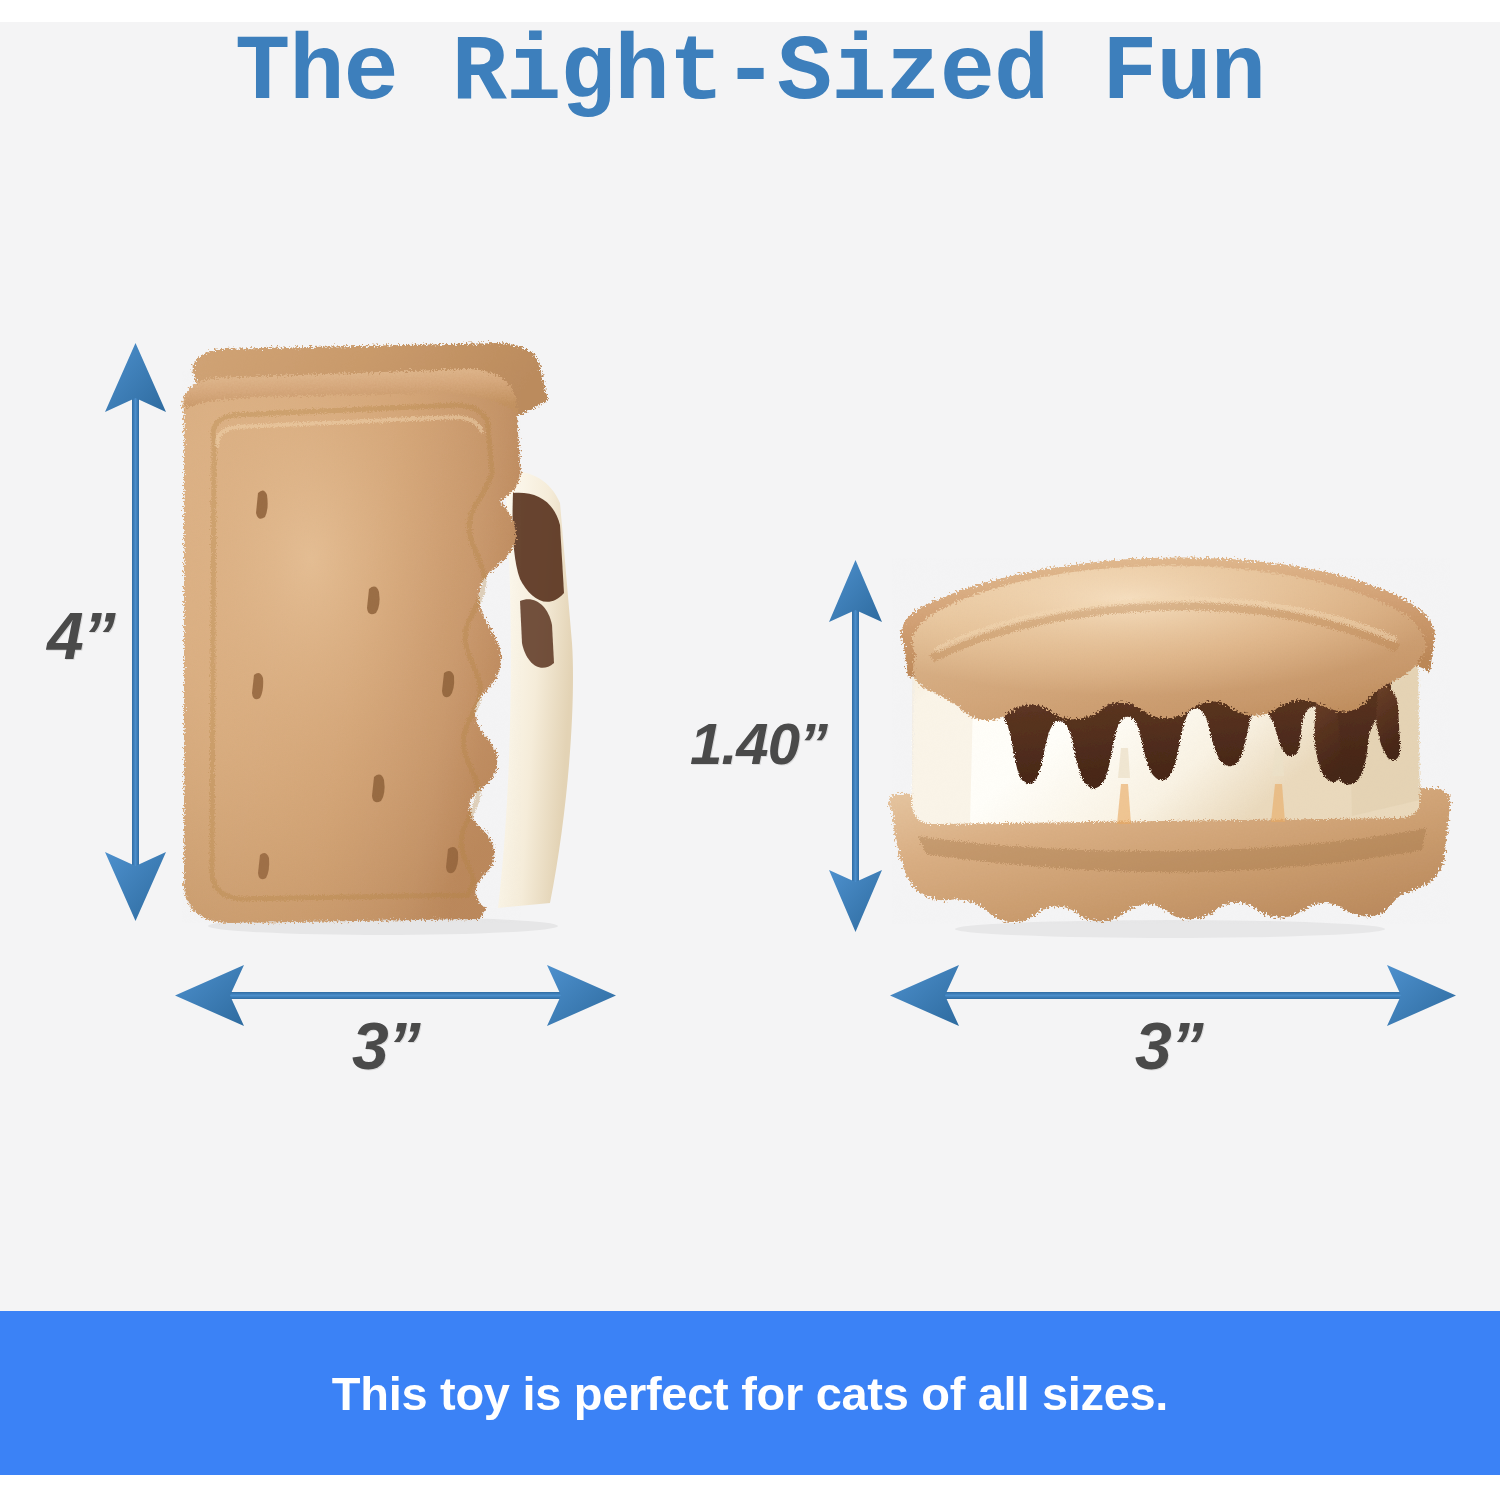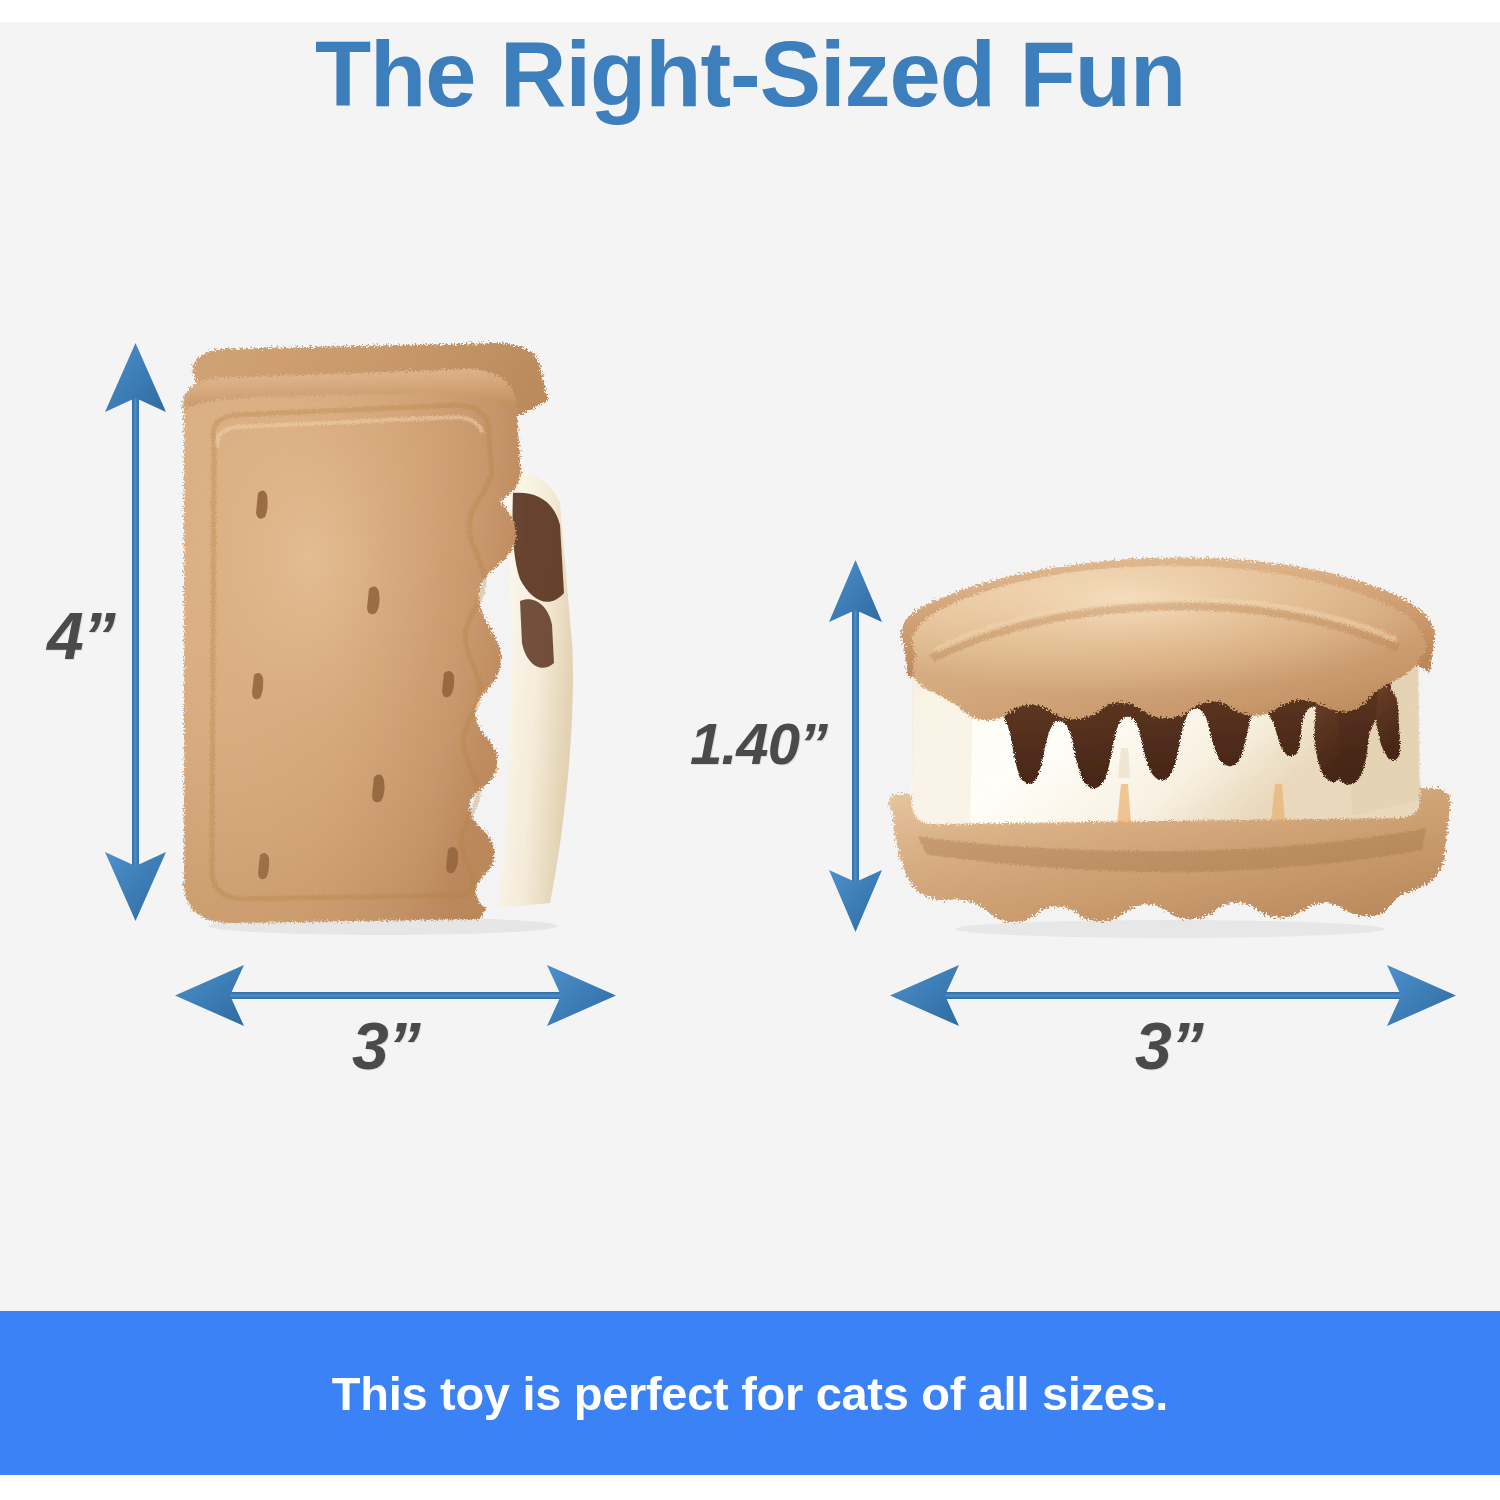--- a/index.html
+++ b/index.html
@@ -27,20 +27,21 @@
     position:absolute;
     left:0; top:28px;
     width:1500px;
     text-align:center;
     font-size:92px;
     font-weight:bold;
     letter-spacing:-1px;
     color:#3d7fbc;
     line-height:1.0;
     white-space:nowrap;
+    font-family:Liberation Mono, monospace;
   }
 
   
   .banner {
     position:absolute;
     left:0; top:1311px;
     width:1500px; height:164px;
     background:#3b82f6;
     display:flex;
     align-items:center;

